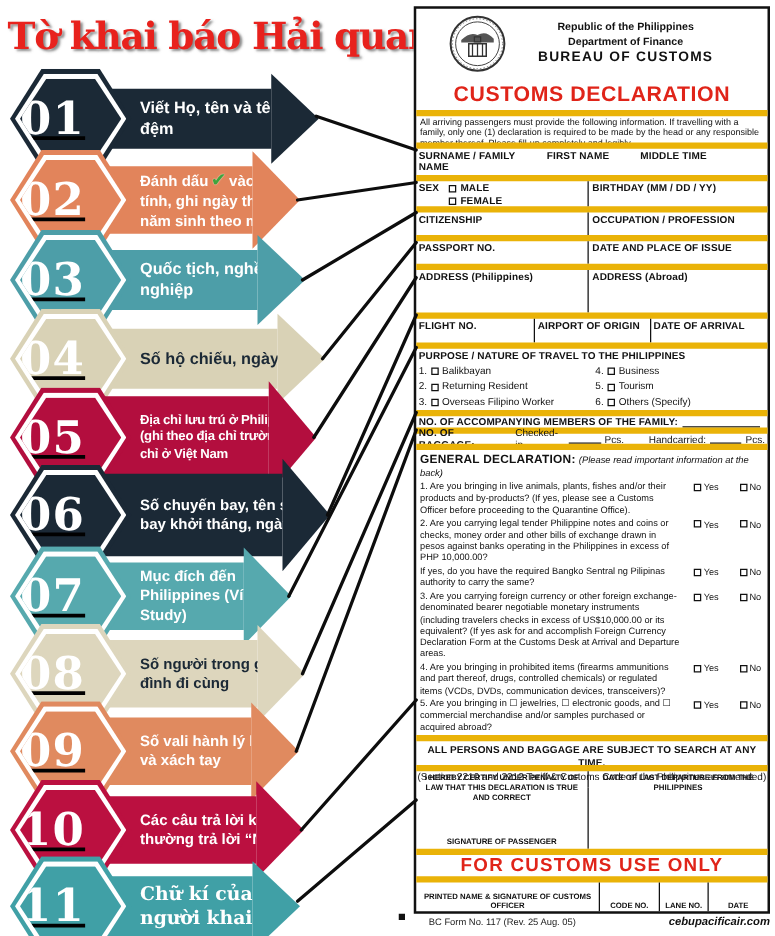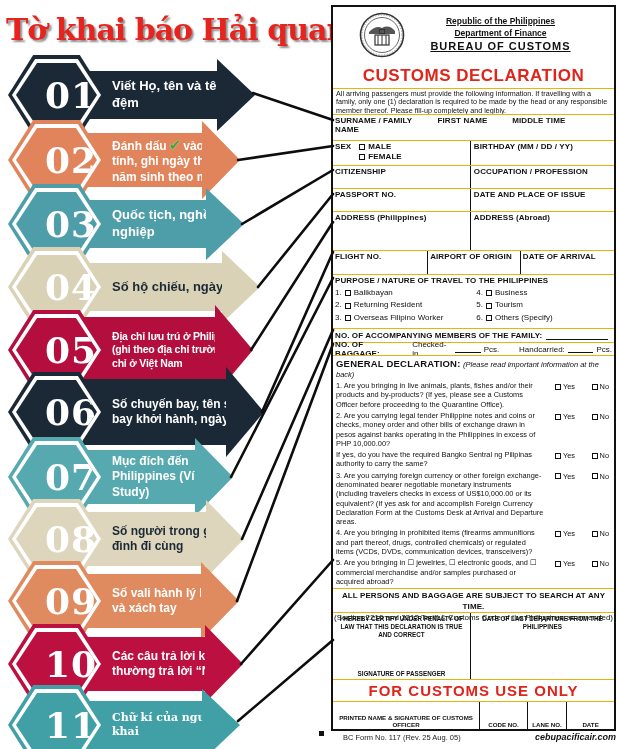--- a/index.html
+++ b/index.html
@@ -37,51 +37,51 @@
   .f12 .arrow-text { font-size:12px;align-items:center; }
   .f10 .arrow-text { font-size:10.5px; letter-spacing:-0.2px; }
   .check { color:#3fa33c; font-size:15px; padding:0 2px; text-shadow:0 0 1px #fff; }
 
   .hex { position:absolute; left:8px; top:0; width:97px; height:80px; background:var(--c);
     clip-path:polygon(26% 0, 74% 0, 100% 50%, 74% 100%, 26% 100%, 0 50%); }
   .hex-ring { position:absolute; inset:4px; background:#fff;
     clip-path:polygon(26% 0, 74% 0, 100% 50%, 74% 100%, 26% 100%, 0 50%); }
   .hex-core { position:absolute; inset:8px; background:var(--c);
     clip-path:polygon(26% 0, 74% 0, 100% 50%, 74% 100%, 26% 100%, 0 50%);
-    display:flex; align-items:center; justify-content:flex-end; }
+    display:flex; align-items:center; justify-content:flex-start;text-decoration:underline; }
   .hex-num { font-family:"DejaVu Serif","Liberation Serif",serif; font-weight:bold;
     font-size:36px; color:#fff; letter-spacing:1px; }
 
   .s1  { --c:#1b2936; --tc:#ffffff; top:55px;  }
   .s2  { --c:#e2845b; --tc:#ffffff; top:120px; }
   .s3  { --c:#4d9ea8; --tc:#ffffff; top:184px; }
   .s4  { --c:#d9d2b6; --tc:#1b2936; top:247px; }
   .s5  { --c:#b30e3e; --tc:#ffffff; top:310px; }
   .s6  { --c:#1b2936; --tc:#ffffff; top:372px; }
   .s7  { --c:#56a9ae; --tc:#ffffff; top:437px; }
   .s8  { --c:#ddd6bd; --tc:#1b2936; top:499px; }
   .s9  { --c:#e08a5f; --tc:#ffffff; top:561px; }
   .s10 { --c:#bb1040; --tc:#ffffff; top:624px; }
   .s11 { --c:#40a0a6; --tc:#ffffff; top:685px; }
   .s1 .arrow{width:165px} .s2 .arrow{width:150px} .s3 .arrow{width:154px}
   .s4 .arrow{width:170px} .s5 .arrow{width:163px} .s6 .arrow{width:174px}
   .s7 .arrow{width:143px} .s8 .arrow{width:154px} .s9 .arrow{width:149px}
   .s10 .arrow{width:153px} .s11 .arrow{width:150px}
-  .s11 .arrow-text { font-family:"DejaVu Serif","Liberation Serif",serif; font-size:11px; }
+  .s11 .arrow-text { font-family:"DejaVu Serif","Liberation Serif",serif; font-size:15px; }
 
   
   .form { position:absolute; left:331px; top:5px; width:285px; height:726px;
     border:2px solid #111; background:#fff; z-index:2; font-size:8px; color:#111; }
-  .sec { position:absolute; left:0; right:0; border-top:1px solid #eab308; }
+  .sec { position:absolute; left:0; right:0; border-top:5px solid #eab308; }
   .sec.noline { border-top:none; }
   b.lbl { font-weight:bold; font-size:8px; letter-spacing:0.1px; }
 
   .hdr { top:0; height:56px; display:flex; align-items:center; }
   .seal { margin-left:26px; flex:0 0 46px; }
-  .hdr-text { flex:1; text-align:center; padding-right:18px; line-height:1.35;text-decoration:underline; }
+  .hdr-text { flex:1; text-align:center; padding-right:18px; line-height:1.35; }
   .hdr-line1,.hdr-line2 { font-weight:bold; font-size:8.5px; }
   .hdr-line3 { font-weight:bold; font-size:11px; letter-spacing:1px; }
 
   .cd-title { top:56px; height:25px; display:flex; align-items:center; justify-content:center;
     font-weight:bold; font-size:17px; color:#e02419; letter-spacing:0.5px; border-top:none; }
   .intro { top:81px; height:26px; padding:1px 3px; font-size:7.2px; line-height:1.15; }
 
   .name-row { top:107px; height:26px; display:flex; padding:1px 2px; }
   .name-row span:nth-child(1){width:37%} .name-row span:nth-child(2){width:27%} .name-row span:nth-child(3){width:36%}
 
@@ -228,21 +228,21 @@
     <div class="hex">
         <div class="hex-ring"></div>
         <div class="hex-core">
           <span class="hex-num">05</span>
         </div>
       </div>
   </div>
   <div class="step s6">
     <div class="arrow h3 f12">
         <div class="arrow-text">
-          <span>Số chuyến bay, tên sân bay khởi hành, ngày đến</span>
+          <span>Số chuyến bay, tên sân bay khởi tháng, ngày đến</span>
         </div>
       </div>
     <div class="hex">
         <div class="hex-ring"></div>
         <div class="hex-core">
           <span class="hex-num">06</span>
         </div>
       </div>
   </div>
   <div class="step s7">

